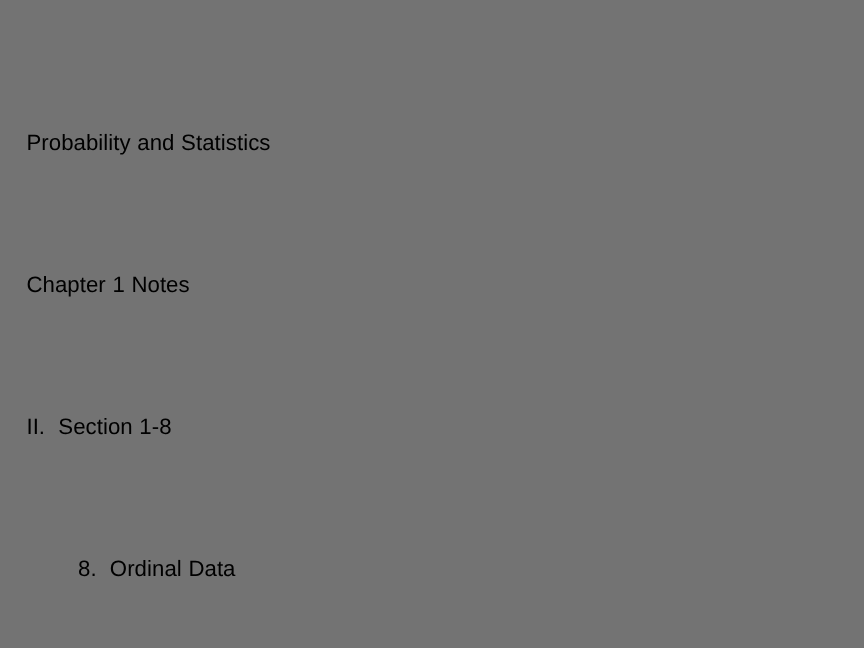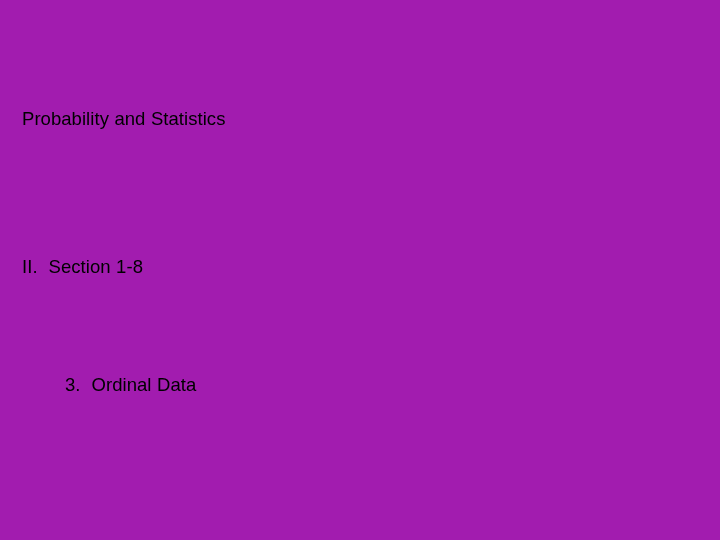--- a/index.html
+++ b/index.html
@@ -13,21 +13,21 @@
     height: 540px;
     overflow: hidden;
     font-family: "Liberation Sans", "DejaVu Sans", sans-serif;
     color: #000000;
     -webkit-font-smoothing: antialiased;
   }
   .slide {
     position: relative;
     width: 720px;
     height: 540px;
-    background: #a21caf;
+    background: #737373;
     box-sizing: border-box;
   }
   .notes-body {
     position: absolute;
     left: 22px;
     top: 15px;
     width: 690px;
     font-size: 18.5px;
     line-height: 29.6px;
     letter-spacing: 0.05px;
@@ -45,24 +45,25 @@
 </style>
 </head>
 <body>
 
 <div class="slide">
 
   <div class="notes-body">
 
     <span class="line indent-0">Probability and Statistics</span>
 
+    <span class="line indent-0">Chapter 1 Notes</span>
 
     <span class="line indent-0">II.  Section 1-8</span>
 
-    <span class="line indent-1">3.  Ordinal Data</span>
+    <span class="line indent-1">8.  Ordinal Data</span>
 
     
 
     
 
     
 
     
 
     

